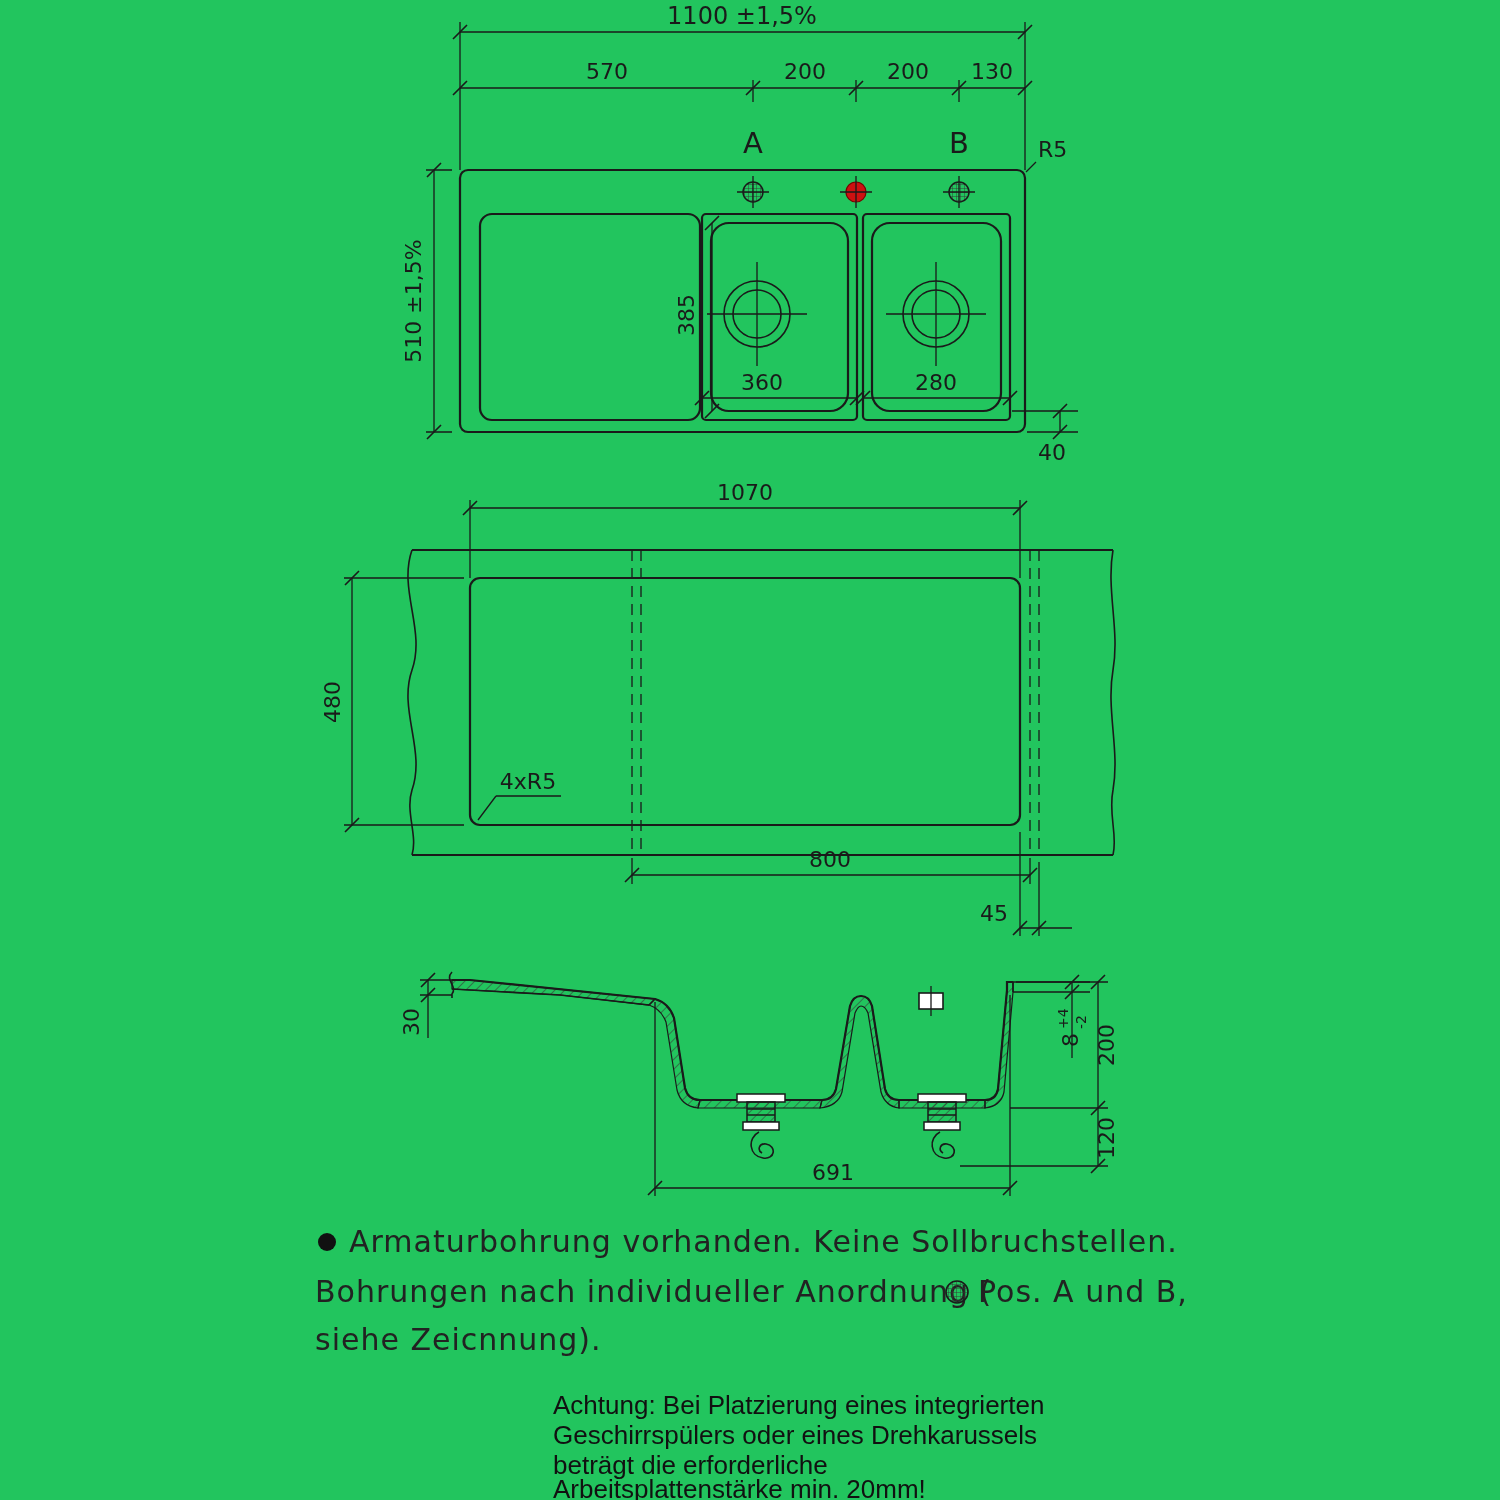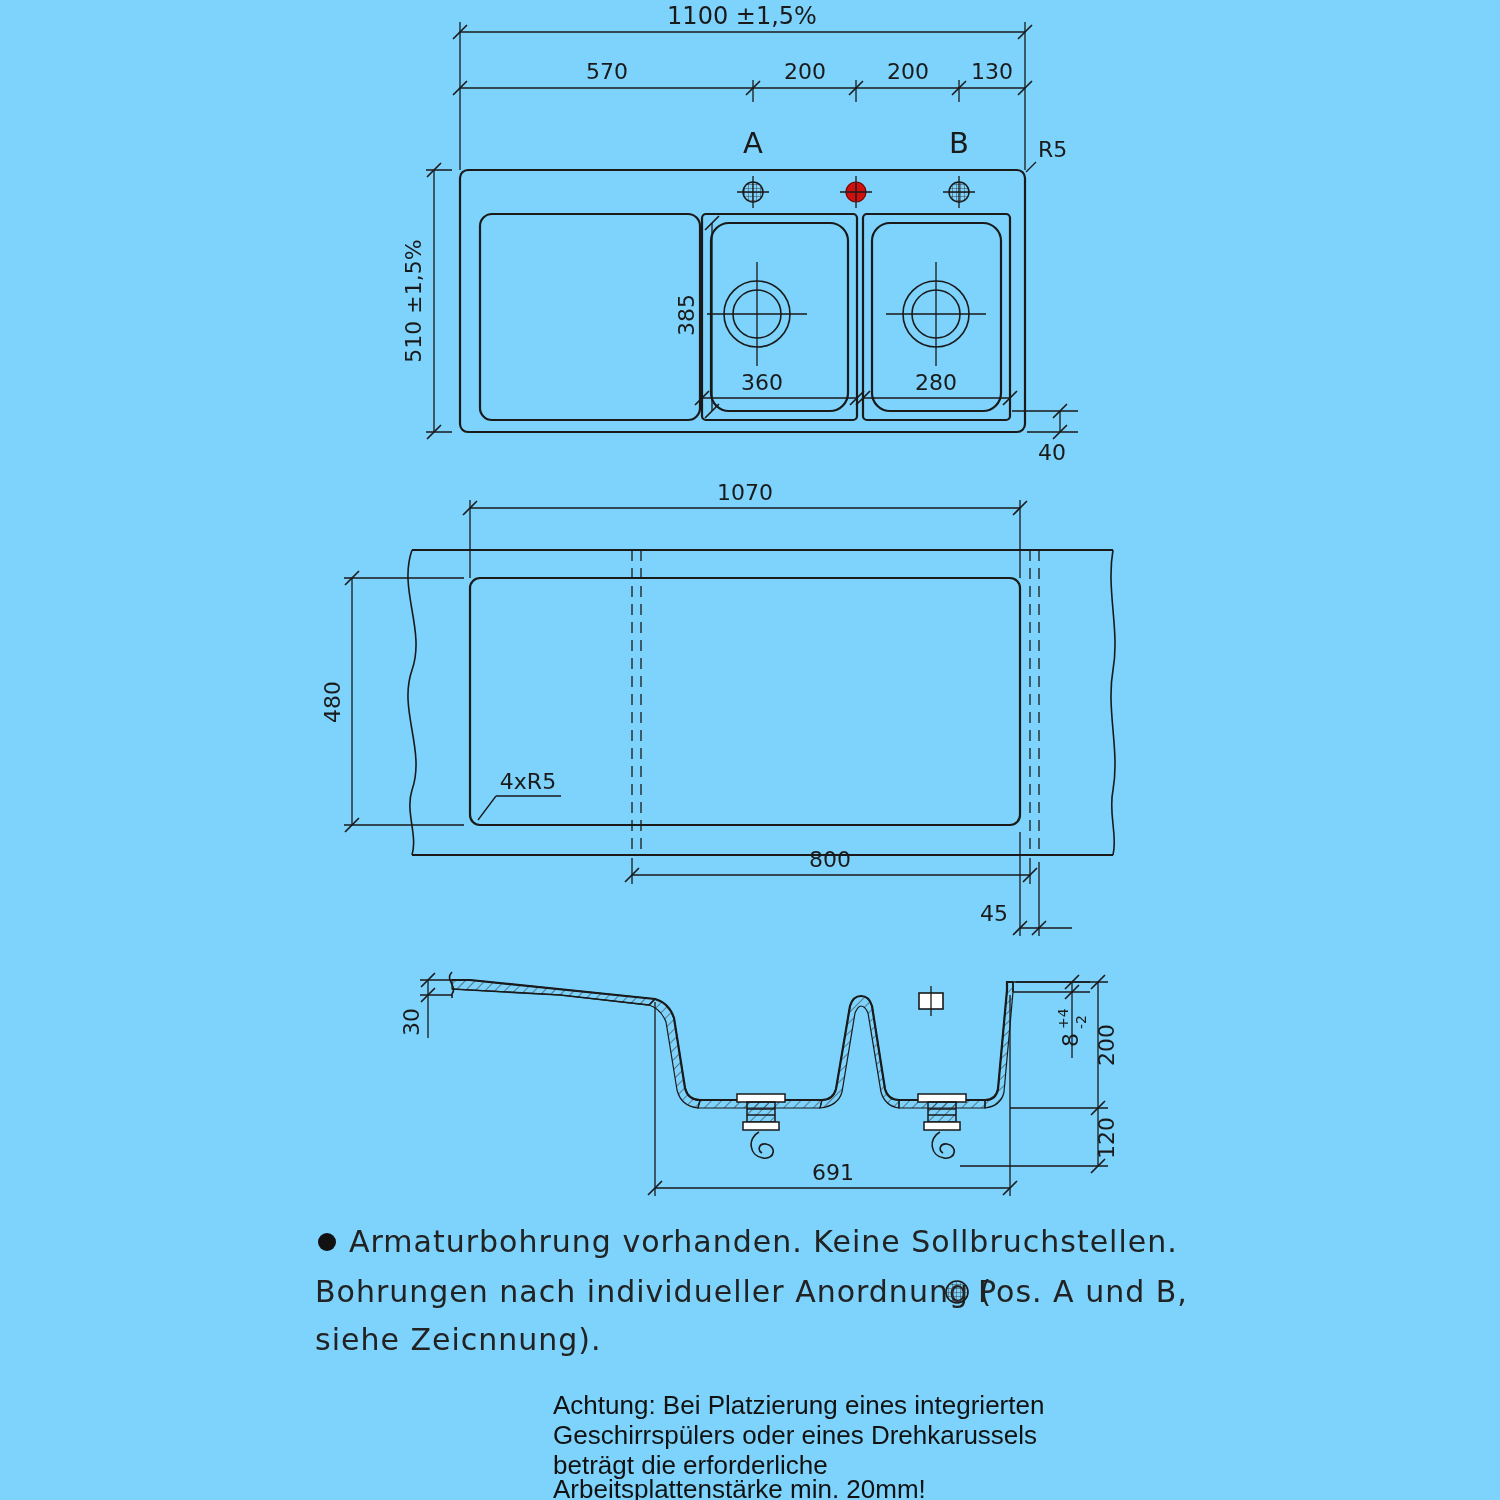--- a/index.html
+++ b/index.html
@@ -1,16 +1,16 @@
 <!DOCTYPE html>
 <html><head>
 <meta charset="utf-8">
 <style>
   html,body{margin:0;padding:0;background:#ffffff;}
-  #stage{position:relative;width:1500px;height:1500px;background:#7dd3fc;overflow:hidden;}
+  #stage{position:relative;width:1500px;height:1500px;background:#22c55e;overflow:hidden;}
   svg{display:block;}
   .obj   {stroke:#1a1a1a;stroke-width:2.2;fill:none;}
   .thin  {stroke:#1a1a1a;stroke-width:1.3;fill:none;}
   .med   {stroke:#1a1a1a;stroke-width:1.6;fill:none;}
   .tick  {stroke:#1a1a1a;stroke-width:1.6;fill:none;}
   .dashed{stroke:#1a1a1a;stroke-width:1.3;fill:none;stroke-dasharray:11 7;}
   .dim   {font-family:"DejaVu Sans",sans-serif;font-size:22px;fill:#1a1a1a;}
   .dimlg {font-family:"DejaVu Sans",sans-serif;font-size:24px;fill:#1a1a1a;}
   .small {font-family:"DejaVu Sans",sans-serif;font-size:14px;fill:#1a1a1a;}
   .ablab {font-family:"DejaVu Sans",sans-serif;font-size:29px;fill:#1a1a1a;}

